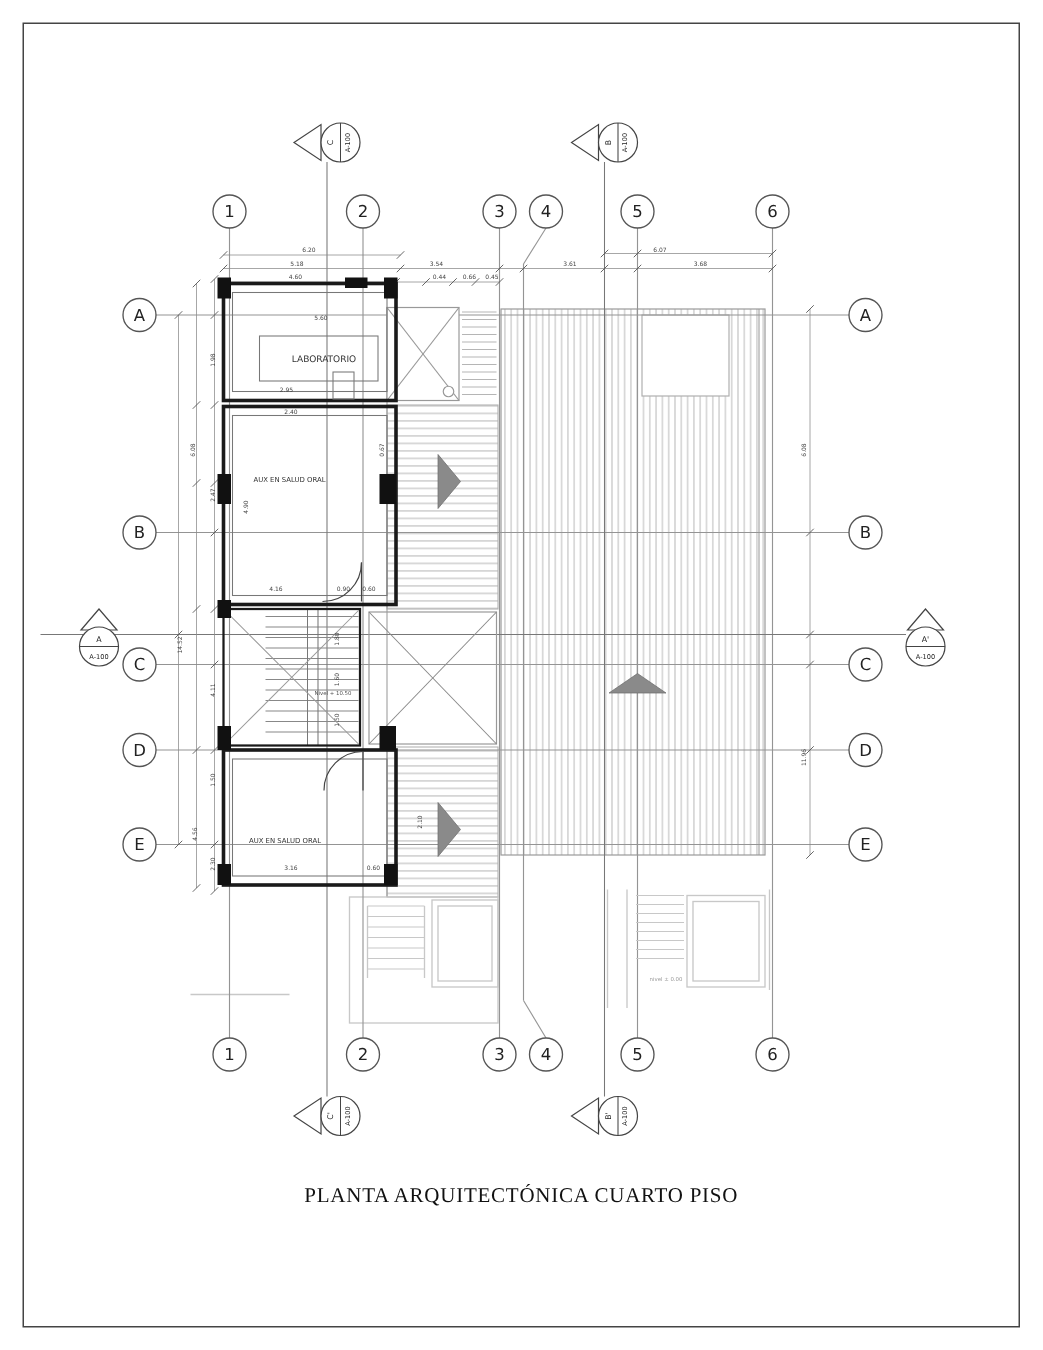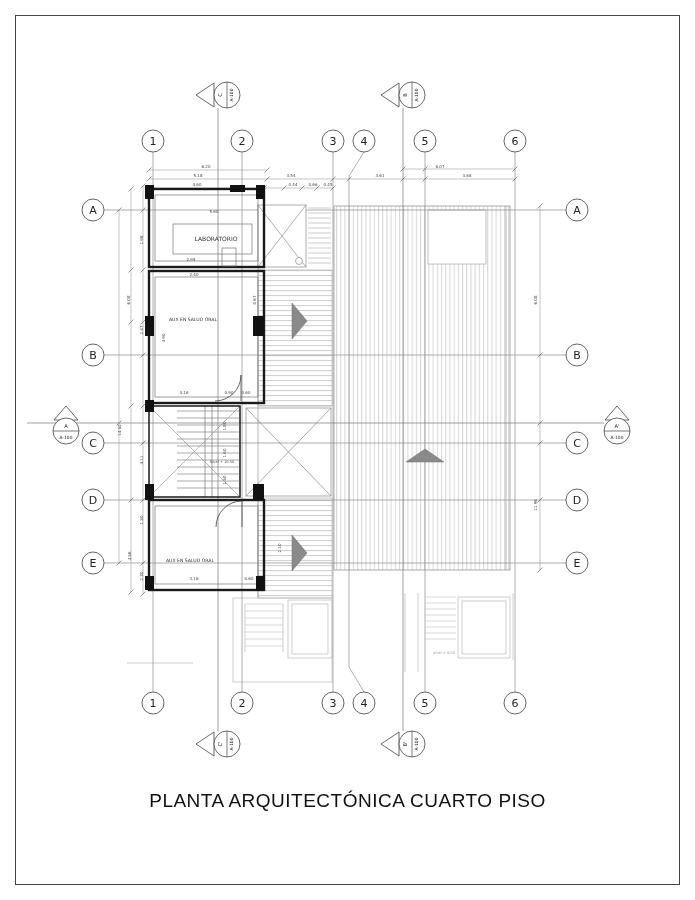--- a/index.html
+++ b/index.html
@@ -1,20 +1,20 @@
 <!DOCTYPE html>
 <html><head>
 <meta charset="utf-8">
 <style>
   html,body{margin:0;padding:0;background:#fff;}
   .page{position:relative;width:695px;height:900px;background:#ffffff;overflow:hidden;
         font-family:"Liberation Sans", sans-serif;}
   .plan-svg{position:absolute;left:0;top:0;}
   .drawing-title{position:absolute;left:0;right:0;top:790px;text-align:center;
-        font-size:19px;letter-spacing:.5px;color:#111;font-family:Liberation Sans, sans-serif;}
+        font-size:14px;letter-spacing:.5px;color:#111;font-family:Liberation Serif, serif;}
   text{font-family:"DejaVu Sans",sans-serif;}
 </style>
 </head>
 <body>
 
 <div class="page">
 
 <svg class="plan-svg" width="695" height="900" viewBox="0 0 695 900">
   <defs>
     <pattern id="vh" width="4.2" height="10" patternUnits="userSpaceOnUse">

